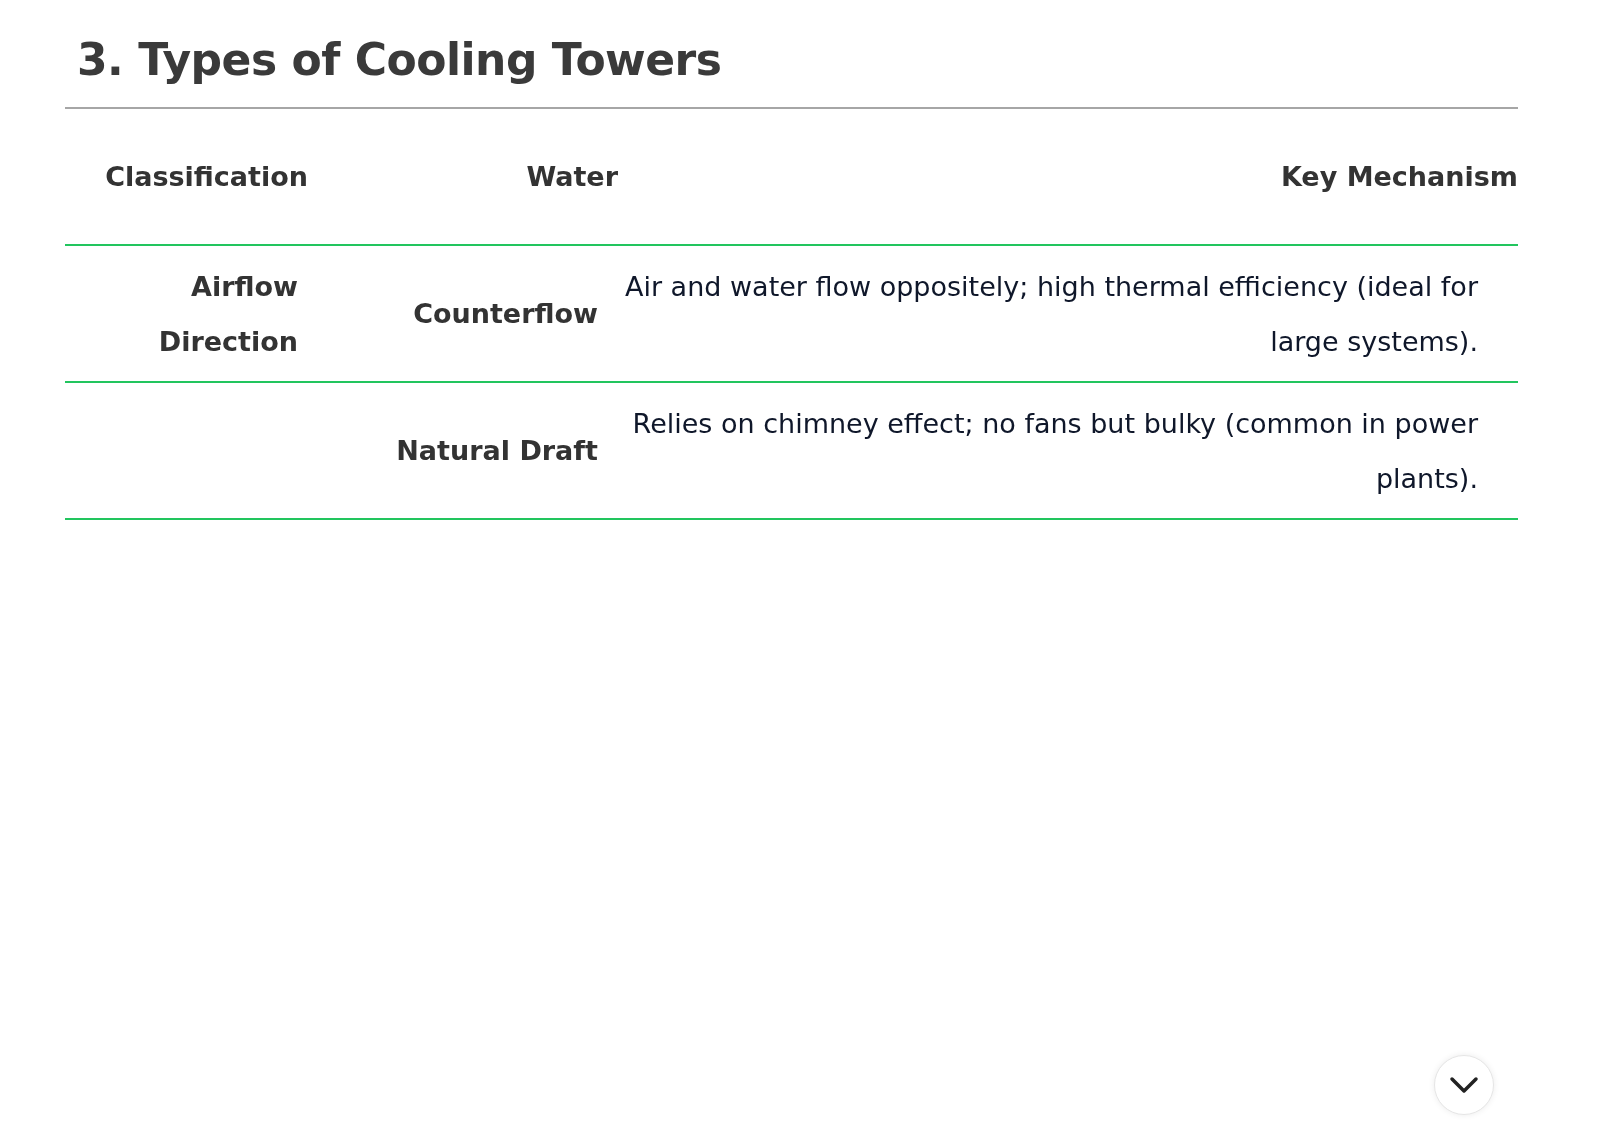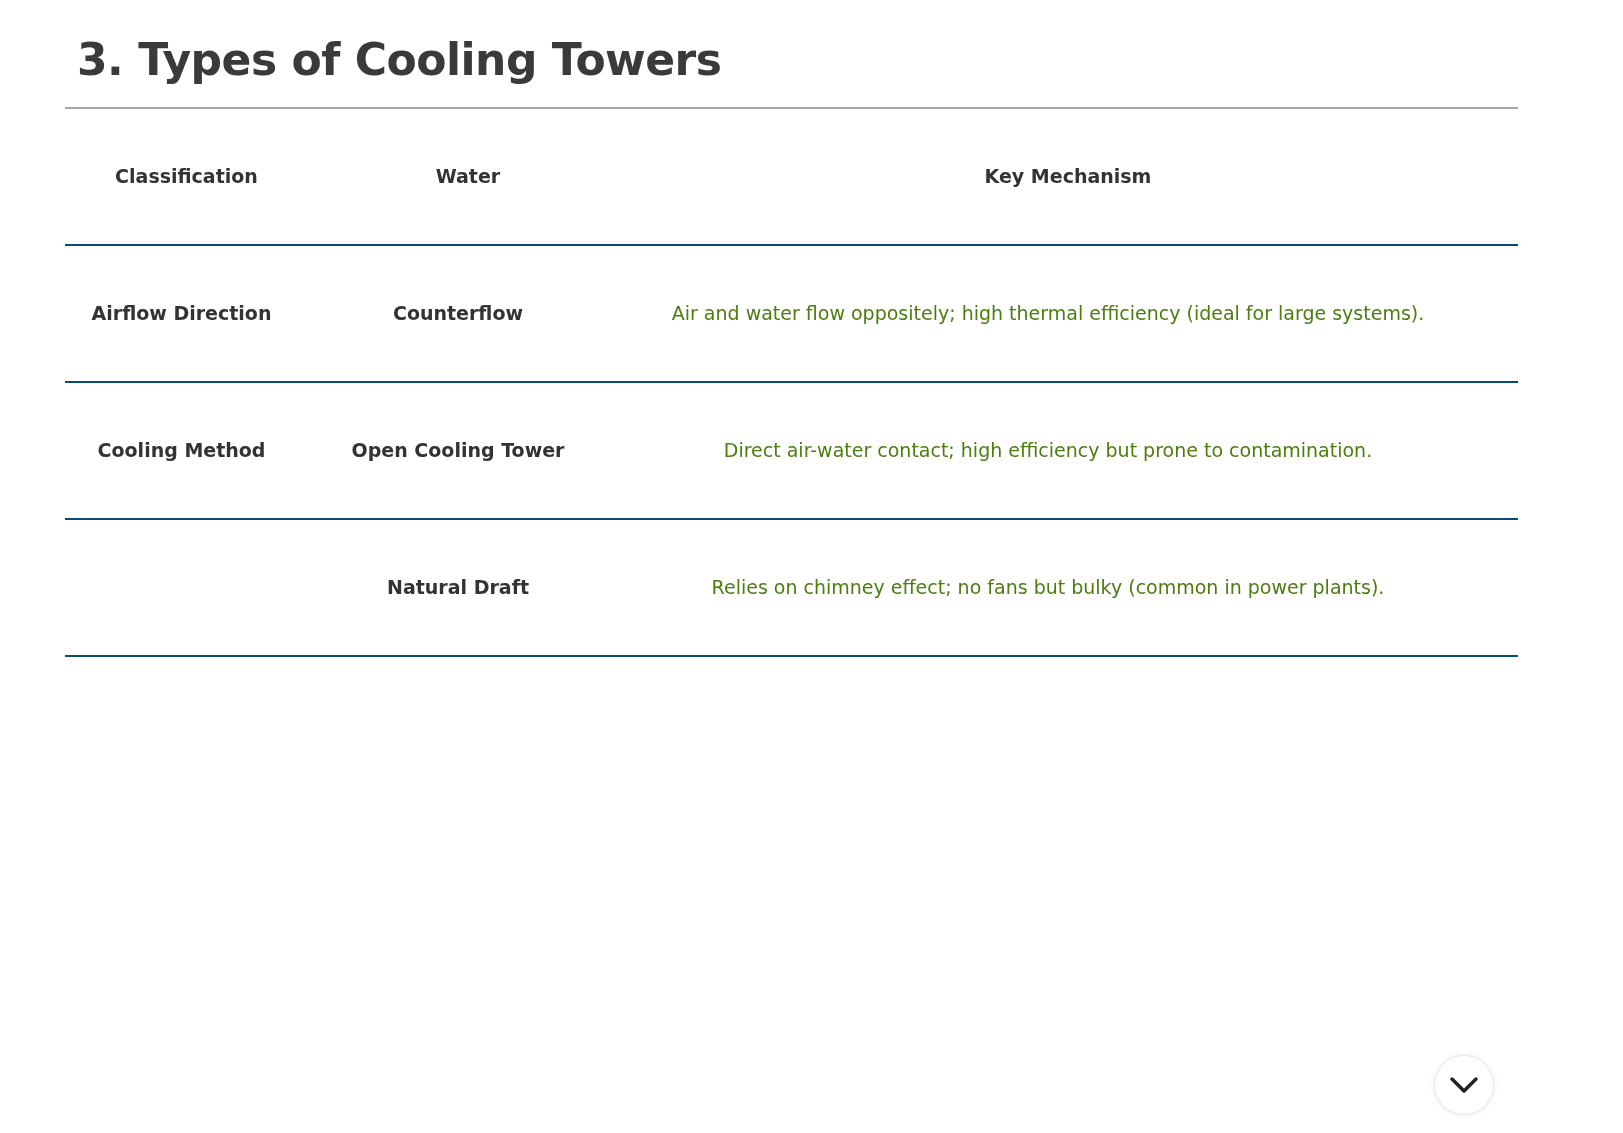--- a/index.html
+++ b/index.html
@@ -13,28 +13,28 @@
     margin: 12px; position: absolute; top: 20px; left: 0;
     font-size: 44px; font-weight: bold; color: #3a3a3a; letter-spacing: -0.5px;
     line-height: 56px;
   }
   table {
     position: absolute; top: 107px; left: 0; width: 1453px;
     border-collapse: collapse; table-layout: fixed;
   }
   col.c1 { width: 253px; } col.c2 { width: 300px; } col.c3 { width: 900px; }
   th, td {
-    border-top: 2px solid #a6a6a6; border-bottom: 2px solid #0c4a6e;
-    text-align: center; vertical-align: middle; padding: 0;
-    height: 135px; font-size: 19px; line-height: 55px;
+    border-top: 2px solid #a6a6a6; border-bottom: 2px solid #22c55e;
+    text-align: right; vertical-align: middle; padding: 0;
+    height: 135px; font-size: 27px; line-height: 55px;
   }
   th { font-weight: bold; color: #333; word-break: break-all; }
   th.classif { padding-right: 10px; }
   td.bold { font-weight: bold; color: #333; padding-right: 20px; }
-  td.feat { font-weight: normal; color: #4d7c0f; padding-right: 40px; }
+  td.feat { font-weight: normal; color: #0f172a; padding-right: 40px; }
   .scroll-btn {
     position: absolute; left: 1434px; top: 1055px; width: 58px; height: 58px;
     border-radius: 50%; background: #fff; border: 1px solid #e6e6e6;
     box-shadow: 0 0 6px rgba(0,0,0,0.08);
     display: flex; align-items: center; justify-content: center; cursor: pointer;
   }
 </style>
 </head>
 <body>
 
@@ -54,25 +54,20 @@
         <th>Key Mechanism</th>
       </tr>
     </thead>
     <tbody>
       <tr>
         <td class="bold">Airflow Direction</td>
         <td class="bold">Counterflow</td>
         <td class="feat">Air and water flow oppositely; high thermal efficiency (ideal for large systems).</td>
       </tr>
       <tr>
-        <td class="bold">Cooling Method</td>
-        <td class="bold">Open Cooling Tower</td>
-        <td class="feat">Direct air-water contact; high efficiency but prone to contamination.</td>
-      </tr>
-      <tr>
         <td class="bold"></td>
         <td class="bold">Natural Draft</td>
         <td class="feat">Relies on chimney effect; no fans but bulky (common in power plants).</td>
       </tr>
     </tbody>
   </table>
 </div>
 
 <div class="scroll-btn">
   <svg width="30" height="18" viewBox="0 0 30 18">

